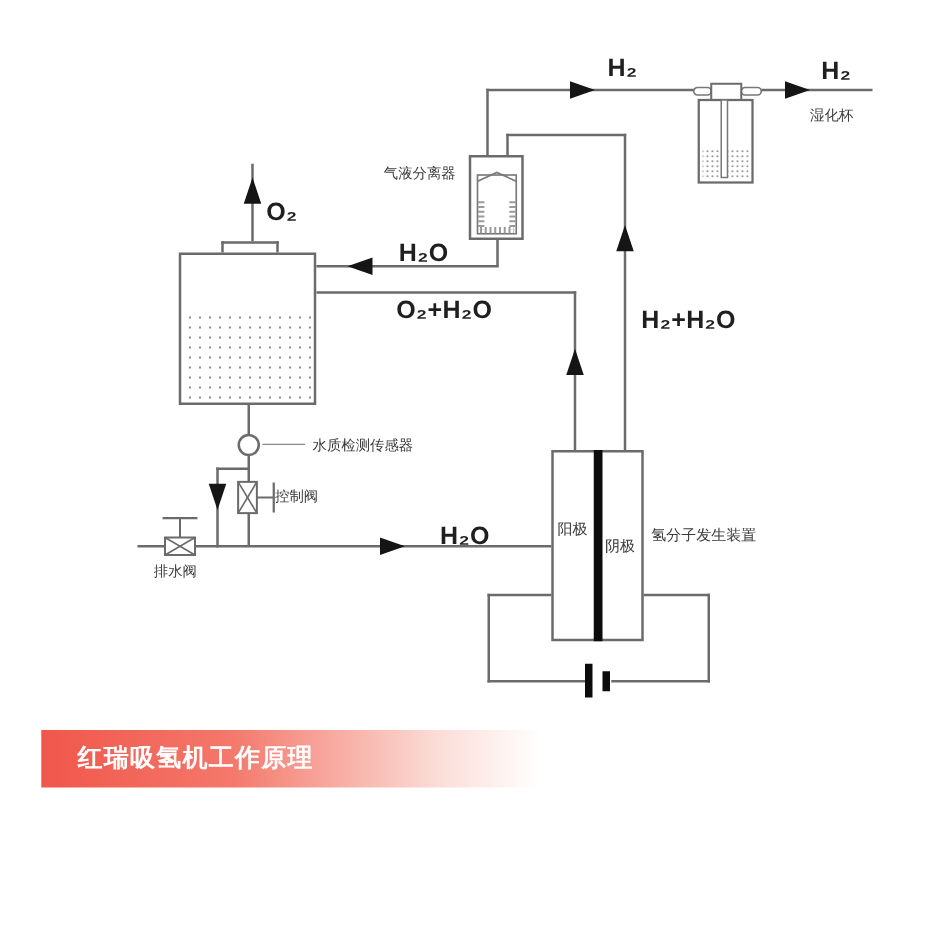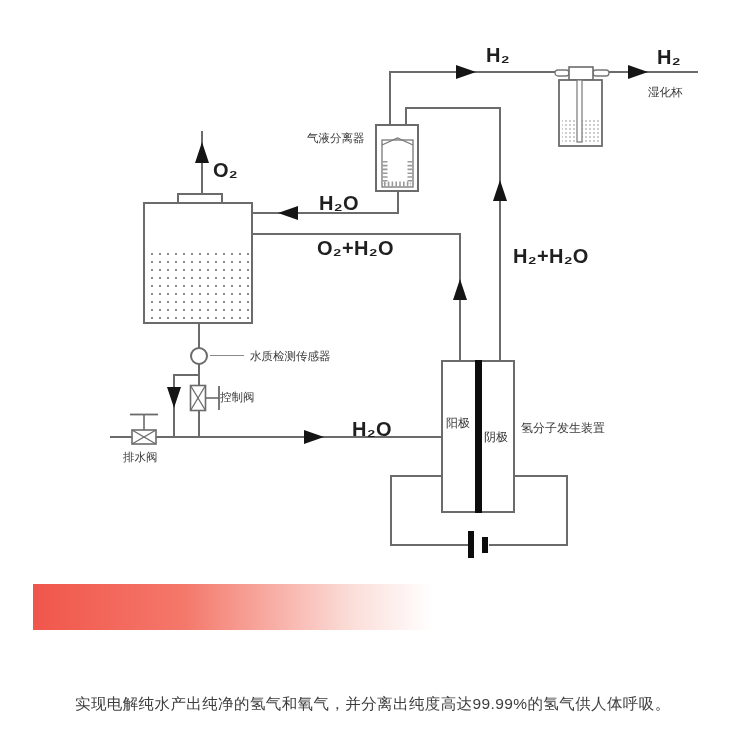--- a/index.html
+++ b/index.html
@@ -143,15 +143,15 @@
   <div class="lbl formula" style="left:352px;top:418px;">H₂O</div>
 
   <div class="lbl small" style="left:307px;top:131px;">气液分离器</div>
   <div class="lbl small" style="left:608px;top:85px;margin-left:40px;">湿化杯</div>
   <div class="lbl small" style="left:250px;top:349px;">水质检测传感器</div>
   <div class="lbl small" style="left:220px;top:390px;">控制阀</div>
   <div class="lbl small" style="left:123px;top:450px;font-family:Liberation Mono, monospace;">排水阀</div>
   <div class="lbl elec" style="left:521px;top:420px;">氢分子发生装置</div>
 
   <div id="banner"></div>
-  <div class="body-line" id="body-line2">实现电解纯水产出纯净的氢气和氧气，并分离出纯度高达99.99%的氢气供人体呼吸。</div>
+  <div id="banner-title">红瑞吸氢机工作原理</div>
 
 </div>
 
 </body></html>

